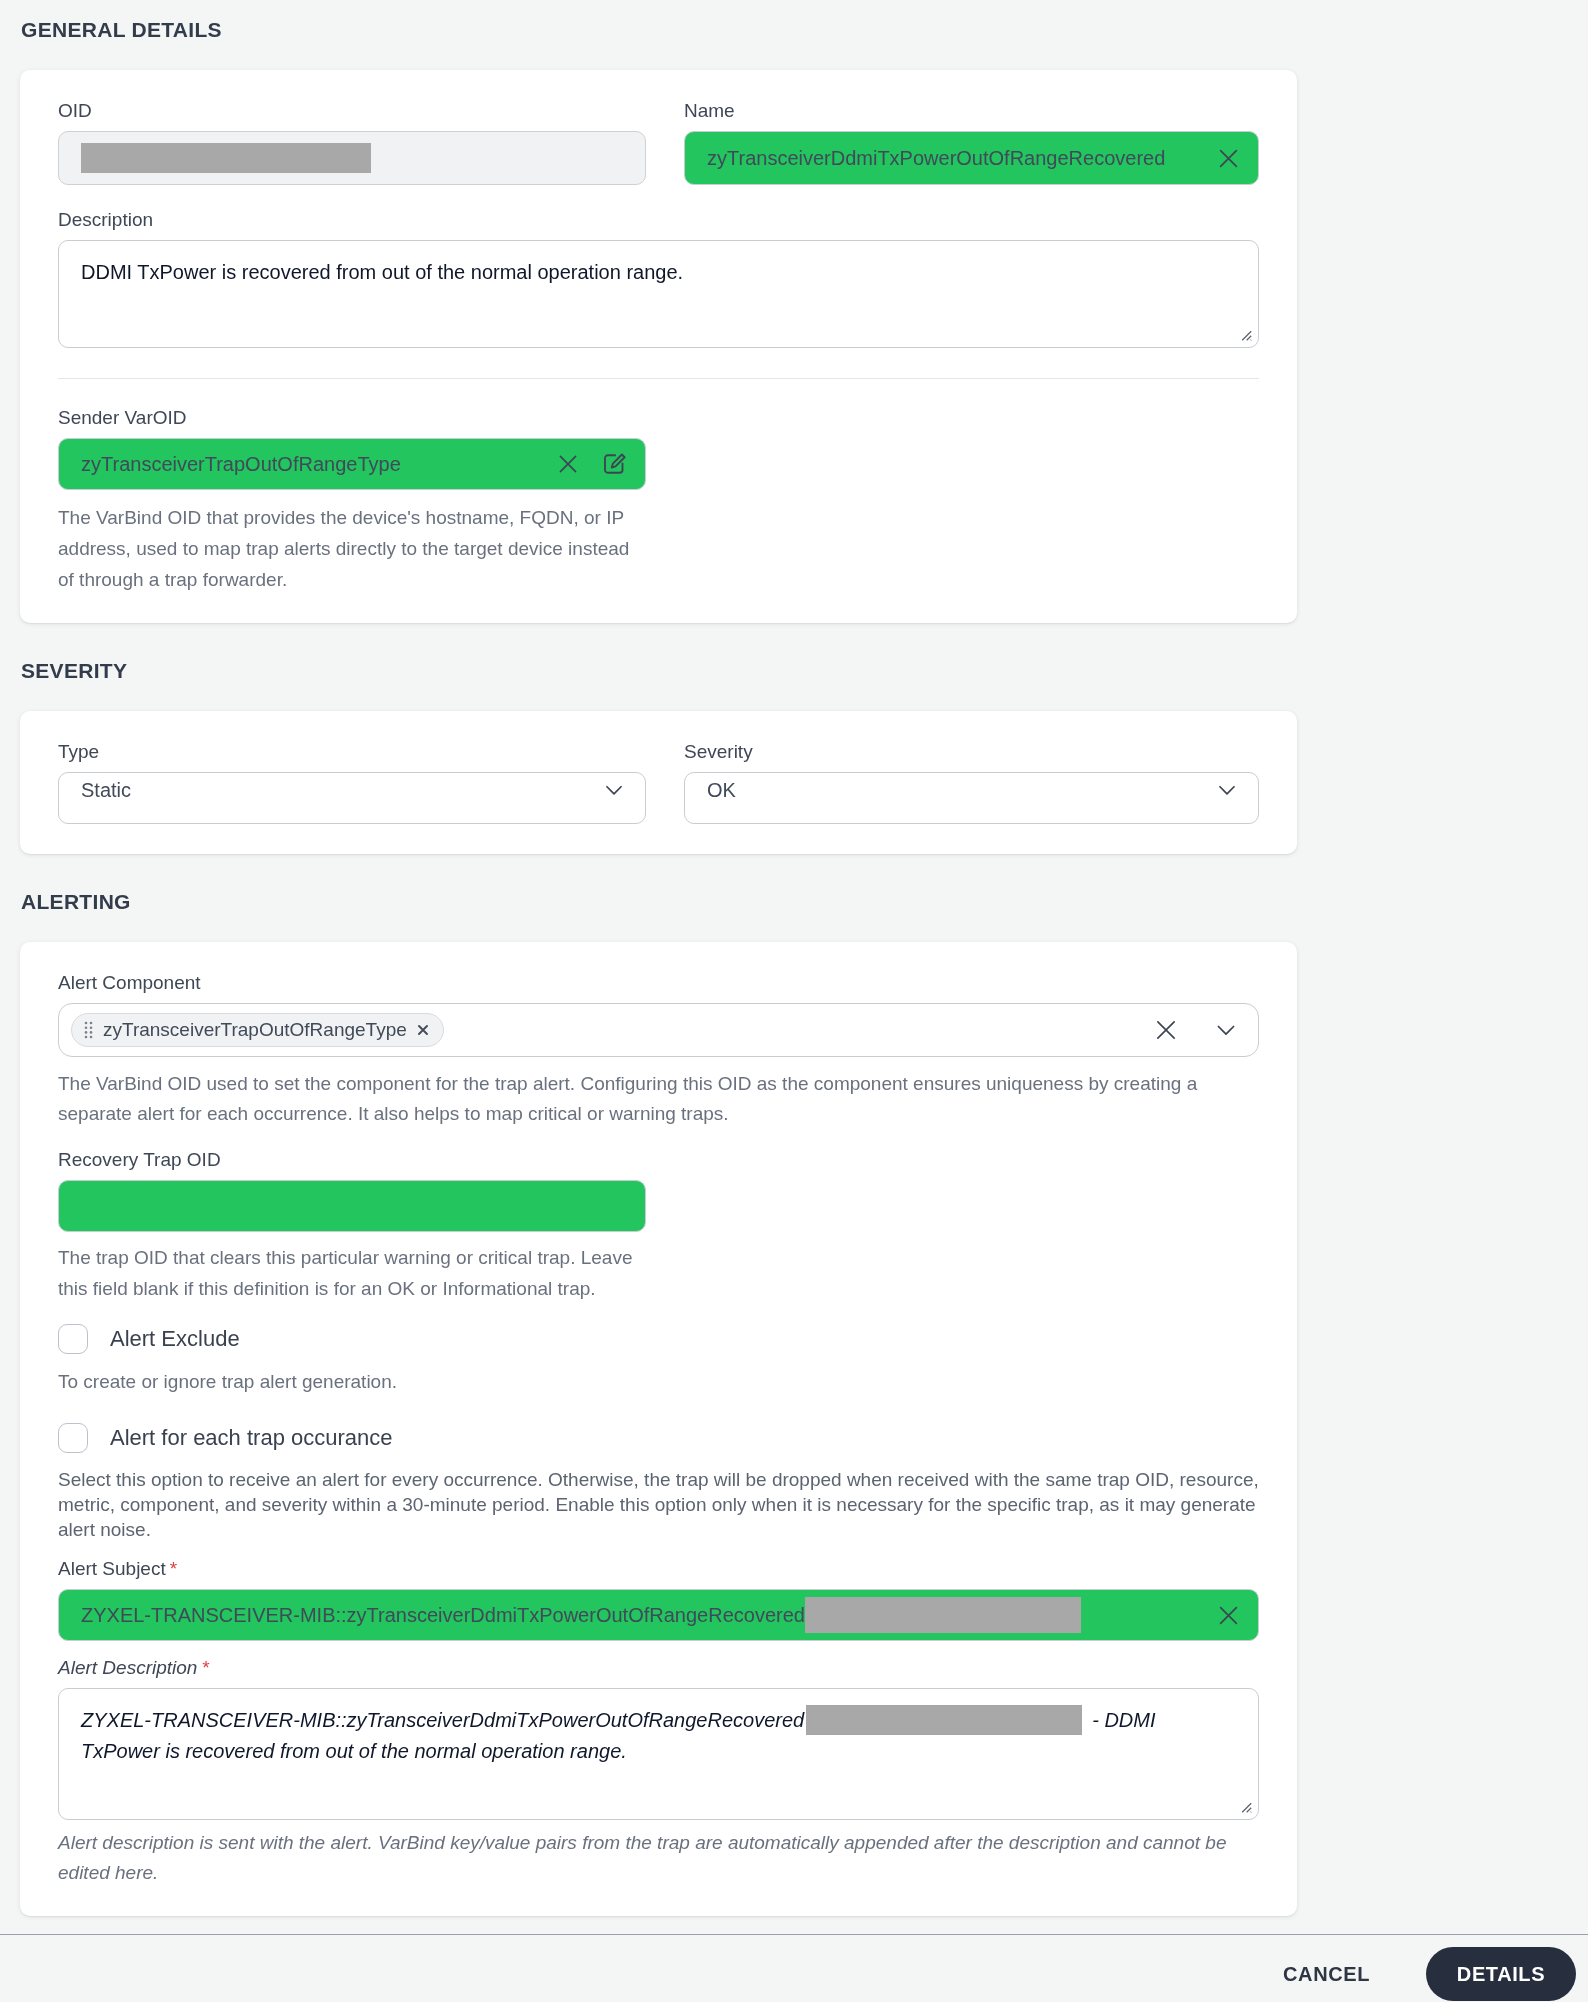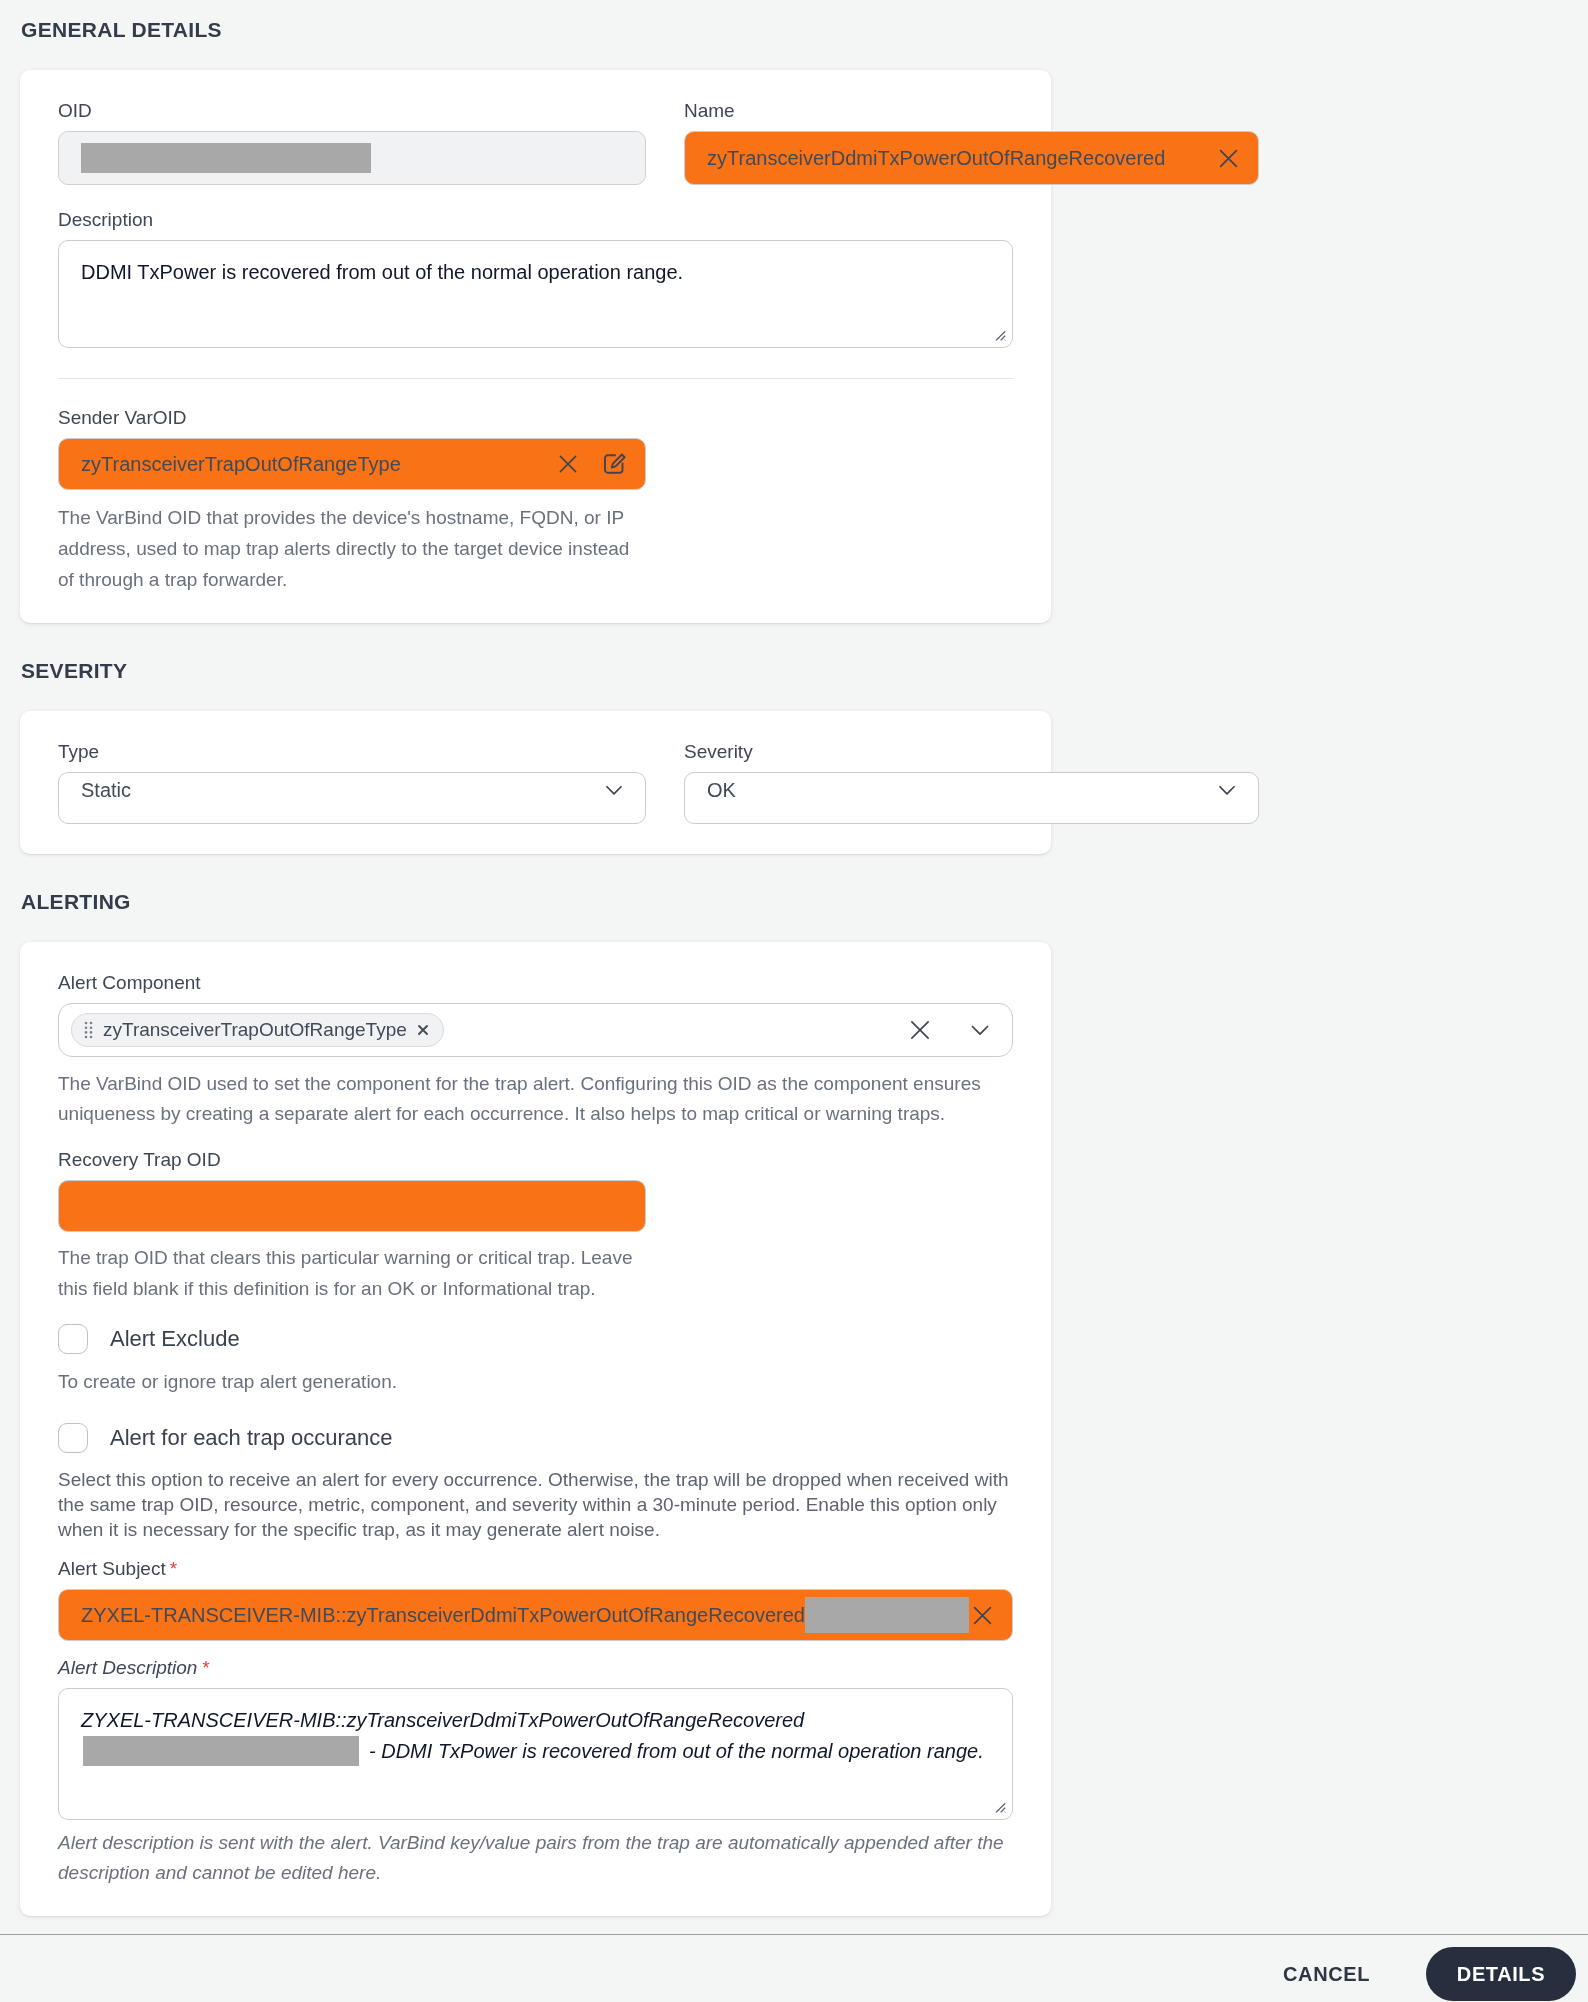--- a/index.html
+++ b/index.html
@@ -14,35 +14,35 @@
   .page { width: 1588px; padding-top: 18px; }
   .section-title {
     font-size: 21px;
     font-weight: bold;
     letter-spacing: .3px;
     color: #333c4b;
     margin-left: 21px;
   }
   .mt-sec { margin-top: 36px; }
   .card {
-    width: 1031px;
+    width: 1277px;
     margin: 28px 0 0 20px;
     background: #ffffff;
     border-radius: 10px;
     box-shadow: 0 1px 4px rgba(35,45,60,.10), 0 1px 1px rgba(35,45,60,.06);
     padding: 30px 38px 28px 38px;
   }
   .grid2 { display: grid; grid-template-columns: 588px 575px; column-gap: 38px; }
   .label { font-size: 19px; color: #3e4755; margin-bottom: 9px; }
   .req { color: #dd4040; margin-left: 4px; }
   .input {
     height: 54px;
     border: 1px solid #c8cdd3;
     border-radius: 10px;
-    background: #f97316;
+    background: #22c55e;
     display: flex;
     align-items: center;
     padding: 0 16px 0 22px;
     font-size: 20px;
     color: #404a59;
   }
   .input.disabled { background: #f1f2f3; border-color: #cdd1d5; }
   .input .val { flex: 1; white-space: nowrap; overflow: hidden; }
   .textarea {
     position: relative;

